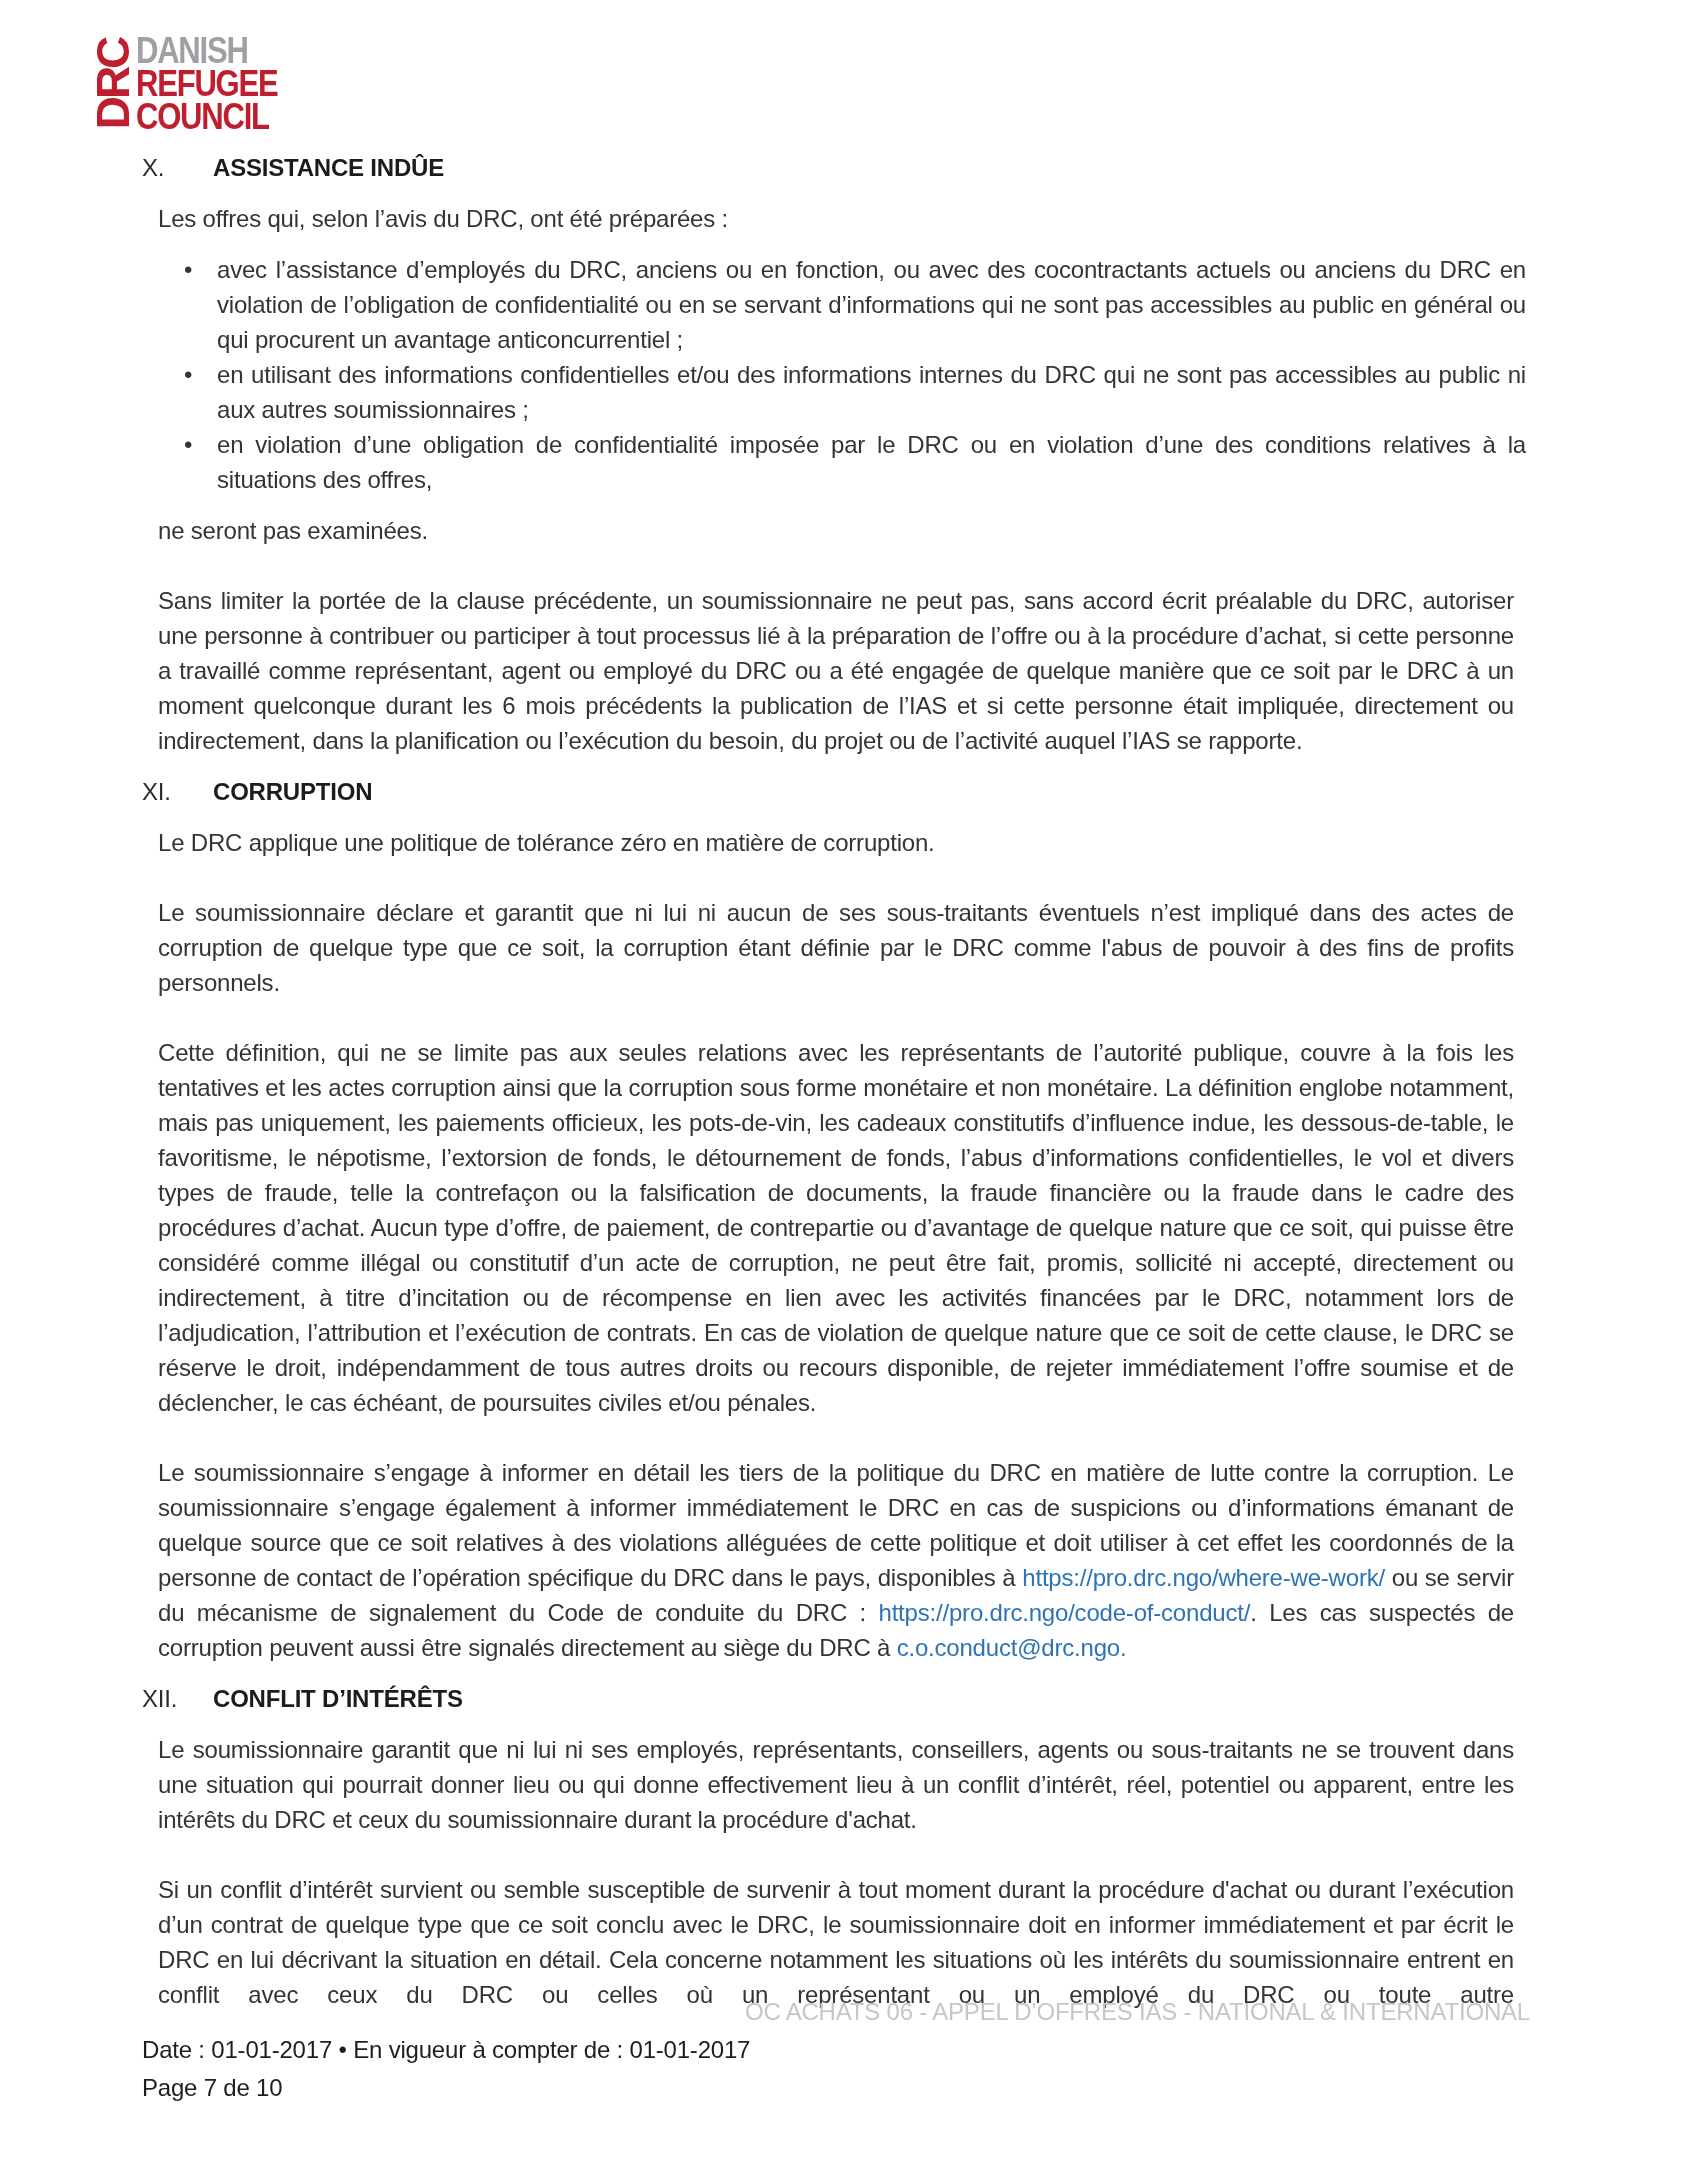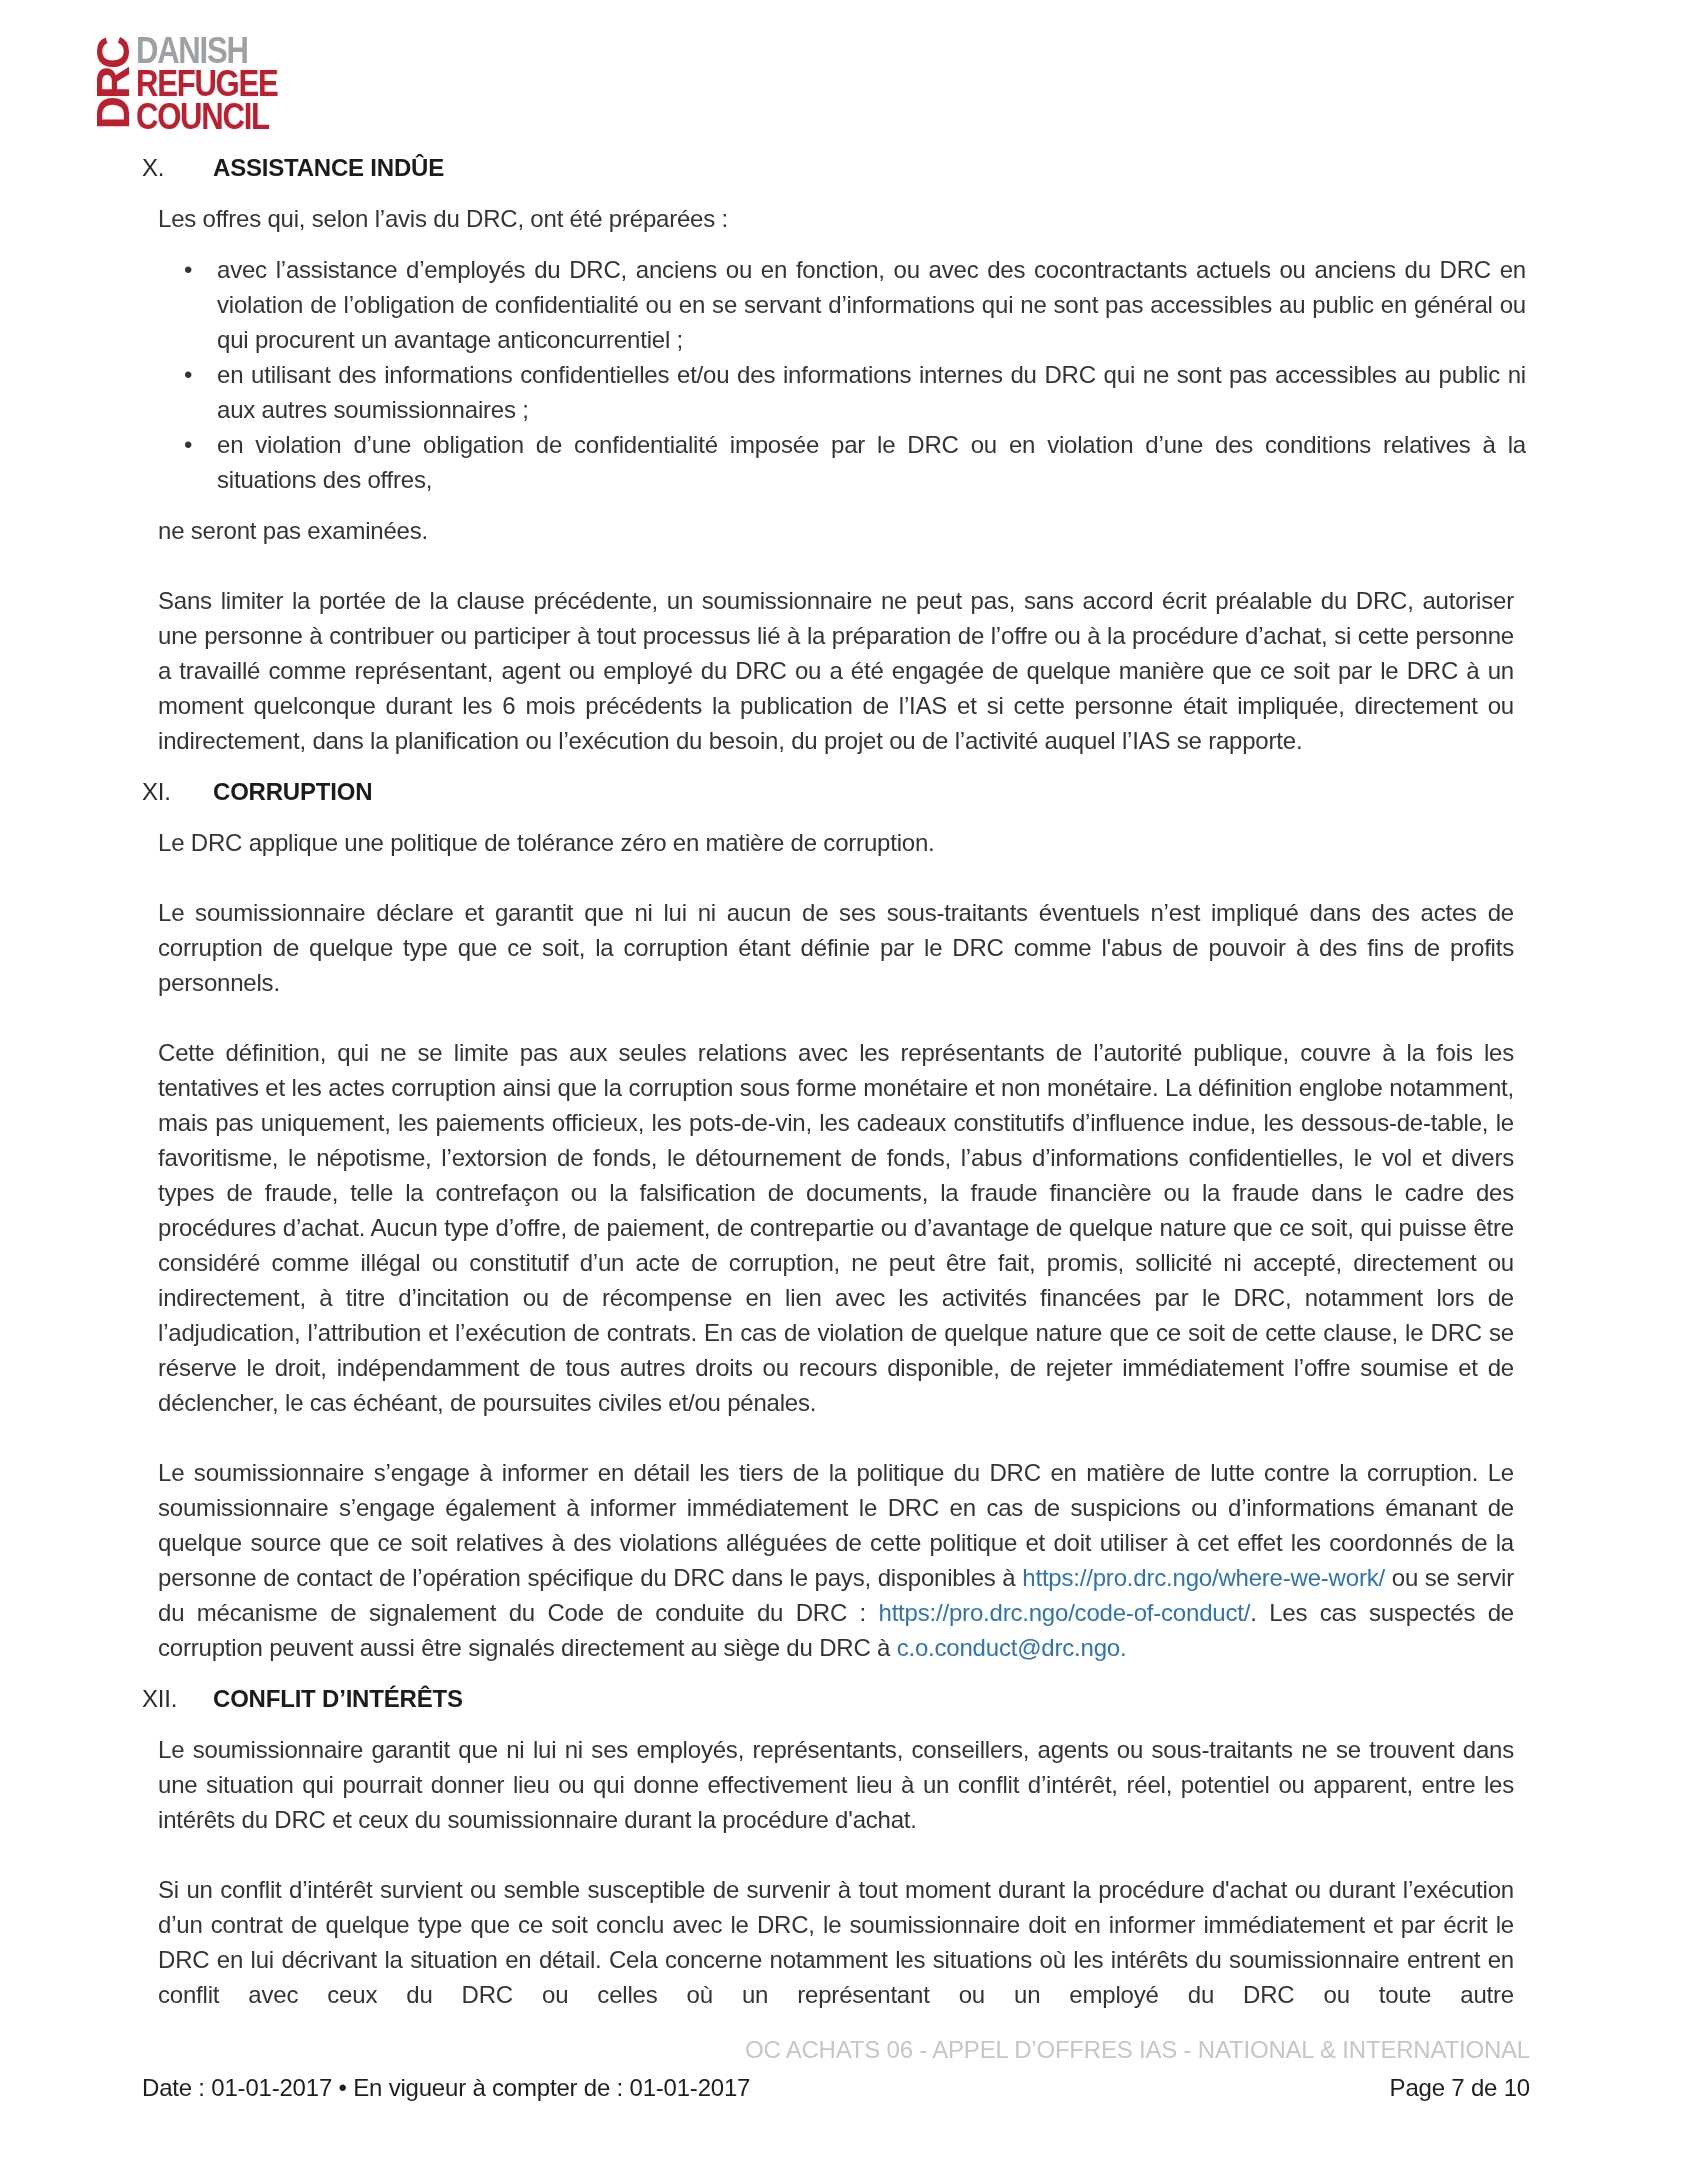--- a/index.html
+++ b/index.html
@@ -47,21 +47,21 @@
   p.para.spaced { margin-top: 35px; }
   p.justify-last { text-align-last: justify; }
   ul.bullets { margin: 4px; padding: 0; list-style: none; }
   ul.bullets li { position: relative; padding-left: 71px; }
   ul.bullets li::before { content: "\2022"; position: absolute; left: 38px; top: 0; }
   a.doclink { color: #2e74b5; text-decoration: none; cursor: pointer; }
 
   
   .footer { position: absolute; left: 142px; right: 153px; bottom: 71px; font-size: 24px; letter-spacing: -0.2px; }
   .footer-ref { color: #c6c6c6; line-height: 38px; text-align: right; }
-  .footer-row { display: flex; justify-content: space-between; align-items: baseline; line-height: 38px; }
+  .footer-row { display: flex; justify-content: space-between; align-items: baseline; line-height: 38px; flex-direction: column; }
   .footer-date { color: #1e1e1e; }
   .footer-page { color: #1e1e1e; }
 </style>
 </head>
 <body>
 
 <div class="page">
 
   <div class="logo">
     <div class="logo-mark-wrap">

